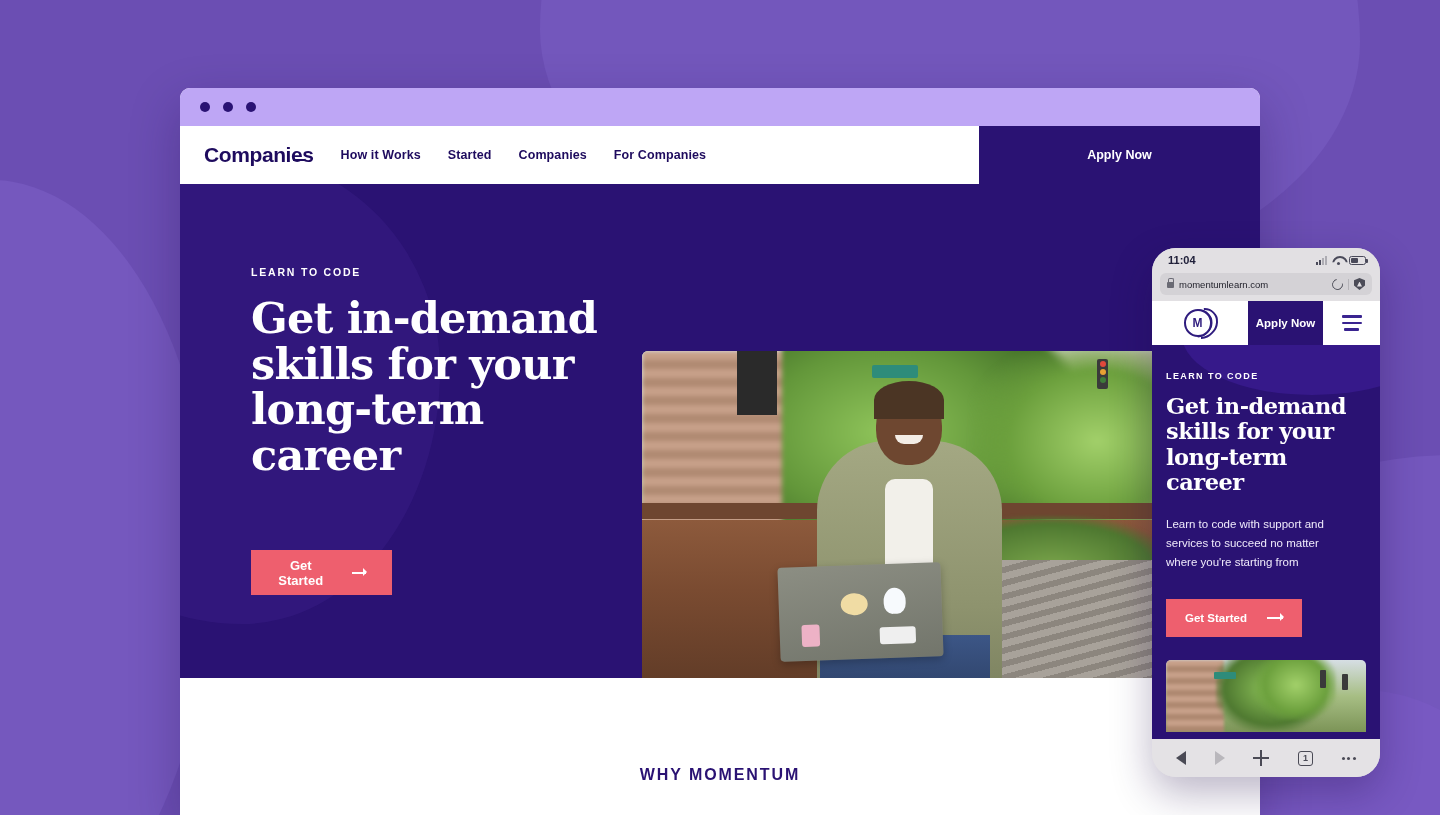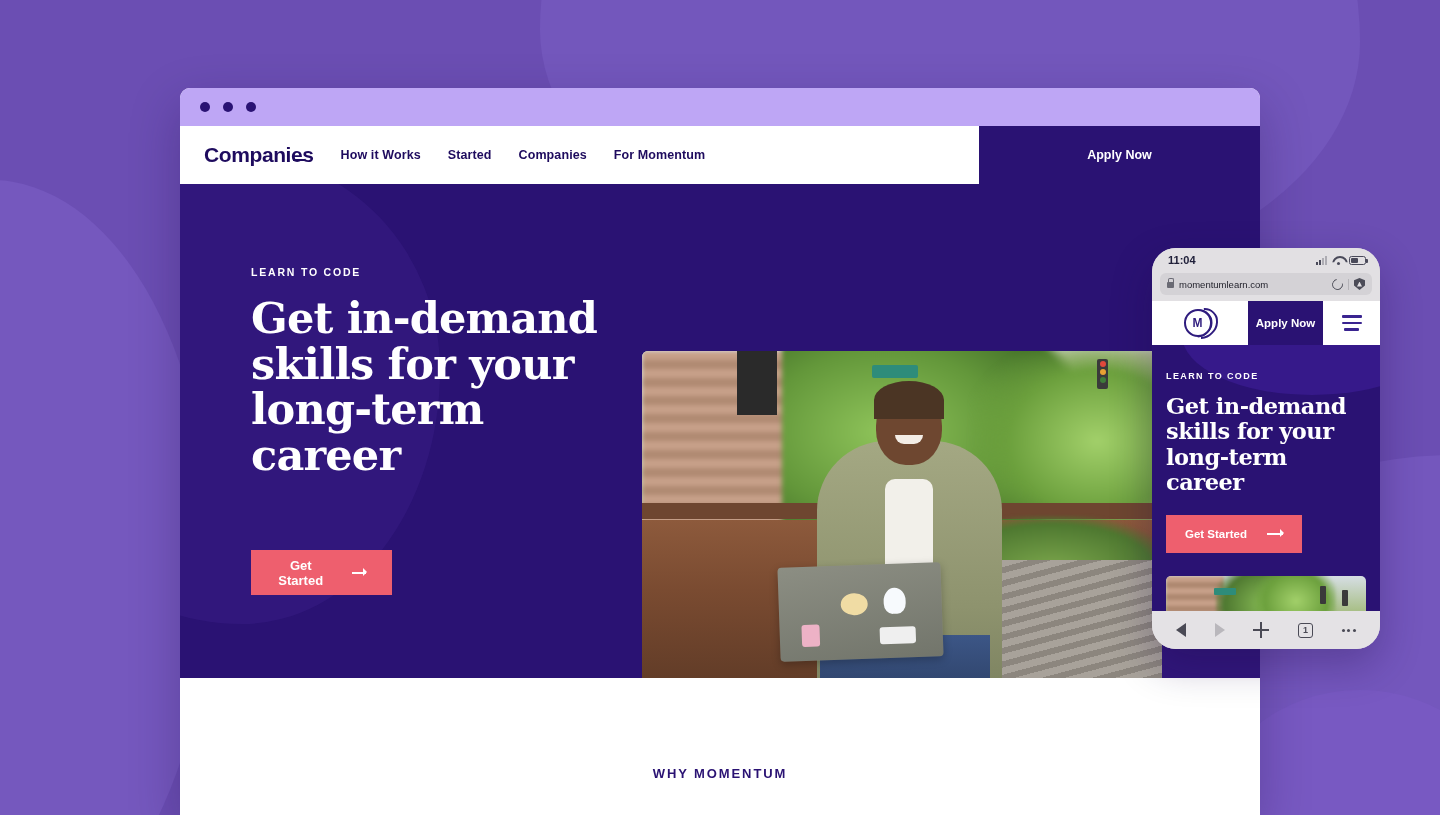--- a/index.html
+++ b/index.html
@@ -222,27 +222,27 @@
     position:absolute; left:95px; top:-6px; width:40px; height:70px;
     background:#2A2A2A;
   }
 
   
   .white-sec {
     height:auto; min-height:137px; background:#fff;
     display:flex; justify-content:center; padding-top:88px;
   }
   .why-label {
-    font-size:13px; font-weight:700; letter-spacing:1.9px; color:#2A1273;
+    font-size:16px; font-weight:700; letter-spacing:1.9px; color:#2A1273;
   }
 
   
   .phone {
     position:absolute; left:1152px; top:248px;
-    width:228px; height:401px;
+    width:228px; height:529px;
     background:#E2E0E3;
     border-radius:24px;
     box-shadow:0 16px 40px rgba(30,10,70,0.3);
     overflow:hidden;
     display:flex; flex-direction:column;justify-content:flex-end;
   }
   .p-status {
     height:24px; display:flex; align-items:center;
     justify-content:space-between; padding:0 14px 0 16px;
     background:#E2E0E3;
@@ -449,21 +449,21 @@
   <div class="nav">
     <div class="nav-left">
       <div class="logo-word">
         <span>Companies</span>
         <span class="u-bar"></span>
       </div>
       <div class="nav-links">
         <span class="nav-link">How it Works</span>
         <span class="nav-link">Started</span>
         <span class="nav-link">Companies</span>
-        <span class="nav-link">For Momentum</span>
+        <span class="nav-link">For Companies</span>
       </div>
     </div>
     <div class="nav-apply">
       <span>Apply Now</span>
     </div>
   </div>
 
   <div class="hero">
     <div class="hero-blob hb1"></div>
     <div class="hero-blob hb2"></div>
@@ -563,20 +563,25 @@
   </div>
 
   <div class="p-hero">
     <div class="p-hero-blob"></div>
     <div class="p-eyebrow">LEARN TO CODE</div>
     <h2 class="p-title">
       <span>Get in-demand</span><br>
       <span>skills for your</span><br>
       <span>long-term career</span>
     </h2>
+    <p class="p-sub">
+      <span>Learn to code with support and</span><br>
+      <span>services to succeed no matter</span><br>
+      <span>where you're starting from</span>
+    </p>
     <button class="p-btn">
       <span>Get Started</span>
       <span class="btn-arrow"></span>
     </button>
     <div class="p-photo">
       <span class="pp-b"></span>
       <span class="pp-t"></span>
       <span class="pp-t2"></span>
       <span class="pp-sign"></span>
       <span class="pp-tr"></span>

